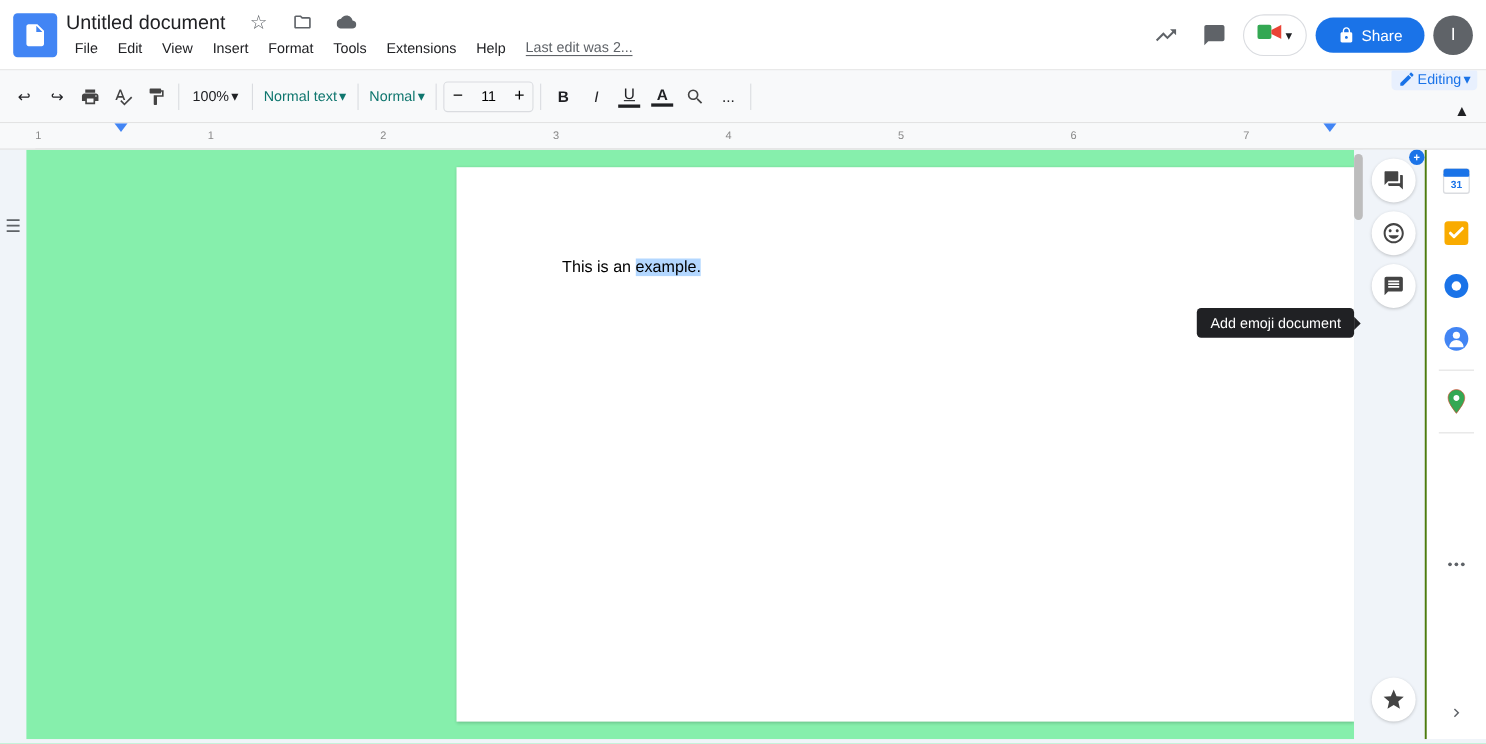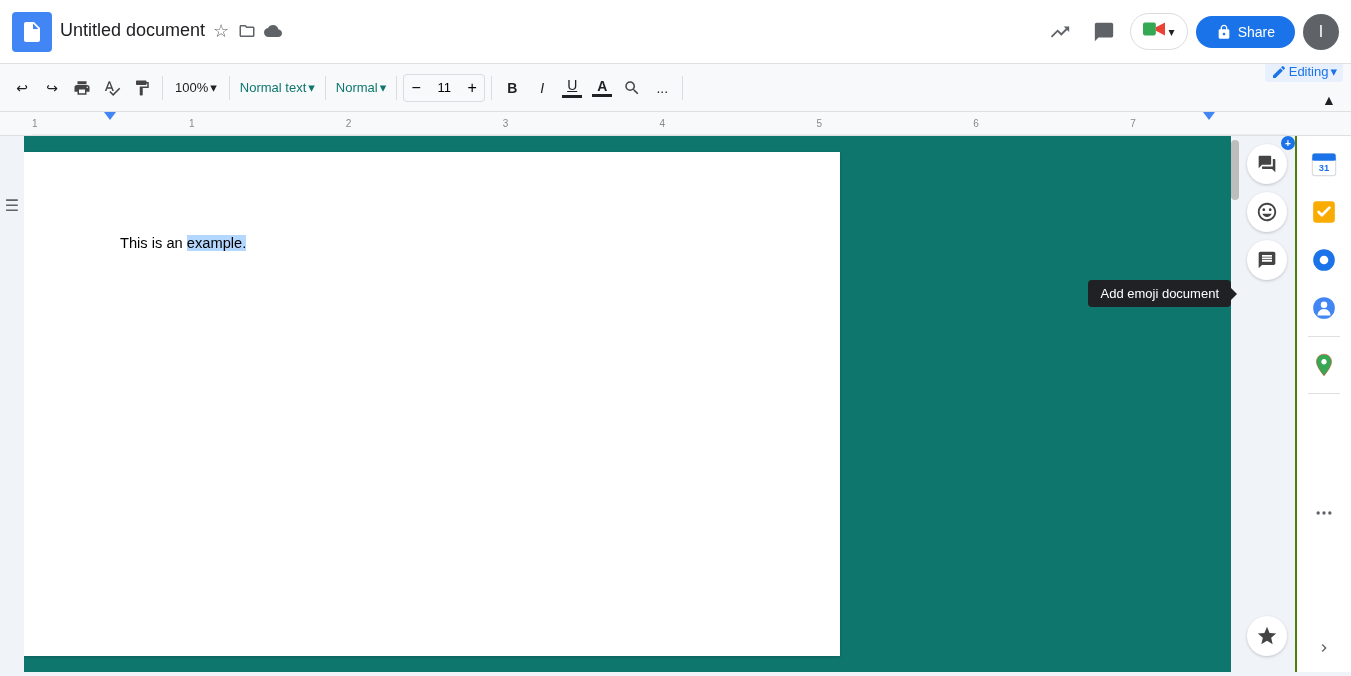--- a/index.html
+++ b/index.html
@@ -17,21 +17,21 @@
     }
     .docs-logo {
       width: 40px; height: 40px;
       background: #4285f4;
       border-radius: 4px;
       display: flex; align-items: center; justify-content: center;
       flex-shrink: 0;
     }
     .docs-logo svg { width: 24px; height: 24px; }
     .title-area { display: flex; flex-direction: column; flex: 1; min-width: 0; }
-    .title-row { display: flex; align-items: center; gap: 6px; margin-bottom: 2px; }
+    .title-row { display: flex; align-items: center; gap: 20px; margin-bottom: 2px; }
     .doc-title {
       font-size: 18px; font-weight: 400; color: #202124;
       white-space: nowrap; overflow: hidden; text-overflow: ellipsis;
     }
     .title-icon { width: 20px; height: 20px; color: #5f6368; cursor: pointer; display: flex; align-items: center; justify-content: center; font-size: 18px; }
     .menu-row { display: flex; align-items: center; gap: 2px; }
     .menu-item {
       font-size: 13px; color: #202124; padding: 3px 8px;
       cursor: pointer; border-radius: 4px;
       white-space: nowrap;
@@ -130,23 +130,23 @@
       overflow: hidden;
     }
     .left-panel {
       width: 24px; background: #f0f4f9;
       display: flex; flex-direction: column;
       align-items: center; padding-top: 60px;
       flex-shrink: 0;
     }
     .left-icon { font-size: 16px; color: #5f6368; cursor: pointer; }
     .document-area {
-      flex: 1; background: #0f766e;
+      flex: 1; background: #86efac;
       overflow: auto; display: flex;
-      justify-content: flex-start; padding: 16px 0;
+      justify-content: flex-end; padding: 16px 0;
     }
     .document-page {
       background: #fff;
       width: 816px; min-height: 500px;
       box-shadow: 0 1px 3px rgba(0,0,0,0.2);
       padding: 80px 96px;
       position: relative;
     }
     .doc-text { font-size: 11pt; font-family: Arial, sans-serif; line-height: 1.5; }
     .text-selected { background: #b3d7ff; }
@@ -243,20 +243,31 @@
         <svg width="18" height="18" viewBox="0 0 24 24" fill="#5f6368">
             <path d="M20 6h-8l-2-2H4c-1.1 0-2 .9-2 2v12c0 1.1.9 2 2 2h16c1.1 0 2-.9 2-2V8c0-1.1-.9-2-2-2zm0 12H4V6h5.17l2 2H20v10z"></path>
           </svg>
       </span>
       <span class="title-icon">
         <svg width="18" height="18" viewBox="0 0 24 24" fill="#5f6368">
             <path d="M19.35 10.04C18.67 6.59 15.64 4 12 4 9.11 4 6.6 5.64 5.35 8.04 2.34 8.36 0 10.91 0 14c0 3.31 2.69 6 6 6h13c2.76 0 5-2.24 5-5 0-2.64-2.05-4.78-4.65-4.96z"></path>
           </svg>
       </span>
     </div>
+    <div class="menu-row">
+      <span class="menu-item">File</span>
+      <span class="menu-item">Edit</span>
+      <span class="menu-item">View</span>
+      <span class="menu-item">Insert</span>
+      <span class="menu-item">Format</span>
+      <span class="menu-item">Tools</span>
+      <span class="menu-item">Extensions</span>
+      <span class="menu-item">Help</span>
+      <span class="last-edit">Last edit was 2...</span>
+    </div>
   </div>
 
   <div class="top-right">
     <div class="icon-btn">
       <svg width="22" height="22" viewBox="0 0 24 24" fill="#5f6368">
           <path d="M16 6l2.29 2.29-4.88 4.88-4-4L2 16.59 3.41 18l6-6 4 4 6.3-6.29L22 12V6z"></path>
         </svg>
     </div>
     <div class="icon-btn">
       <svg width="22" height="22" viewBox="0 0 24 24" fill="#5f6368">

